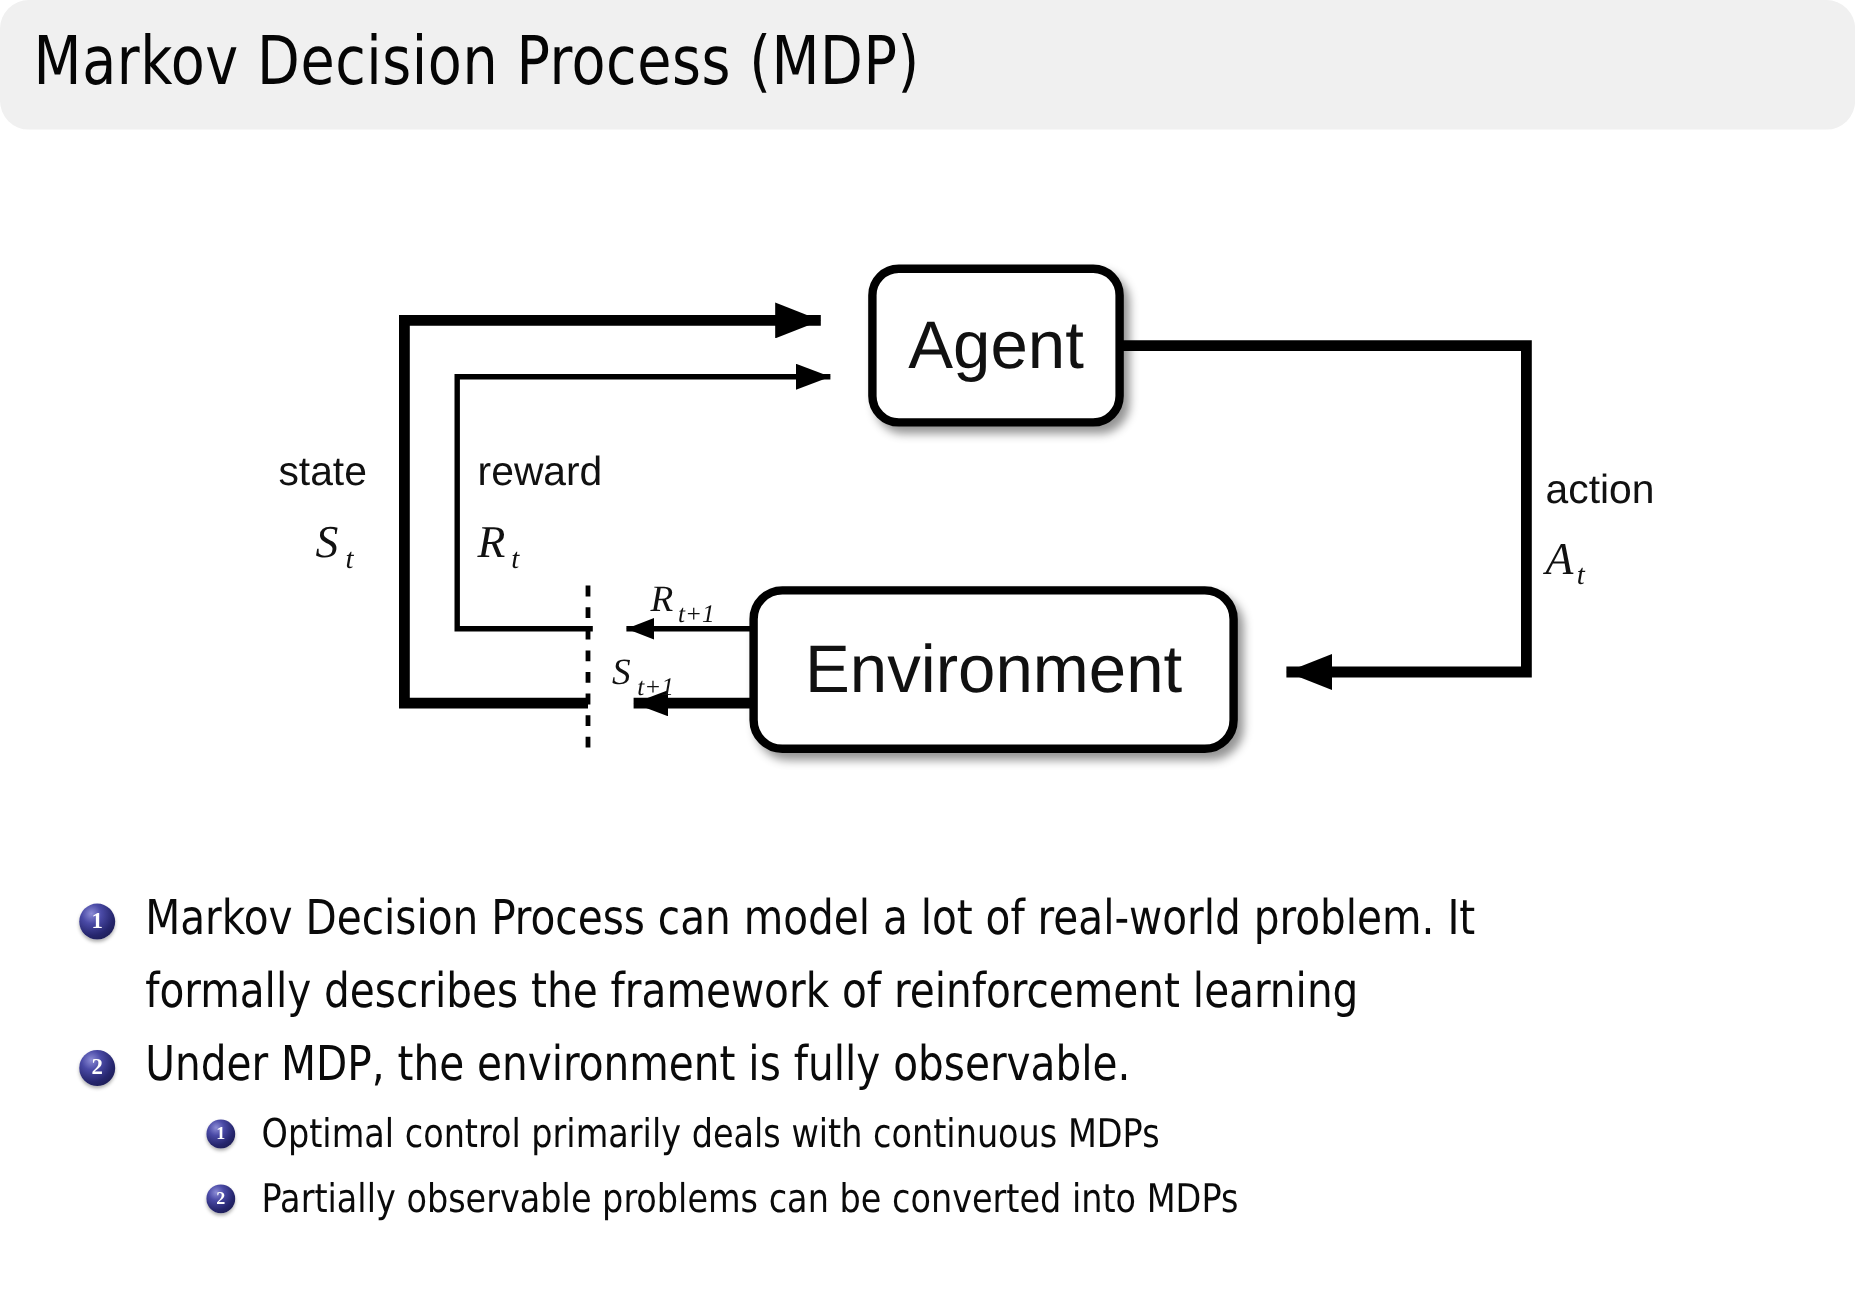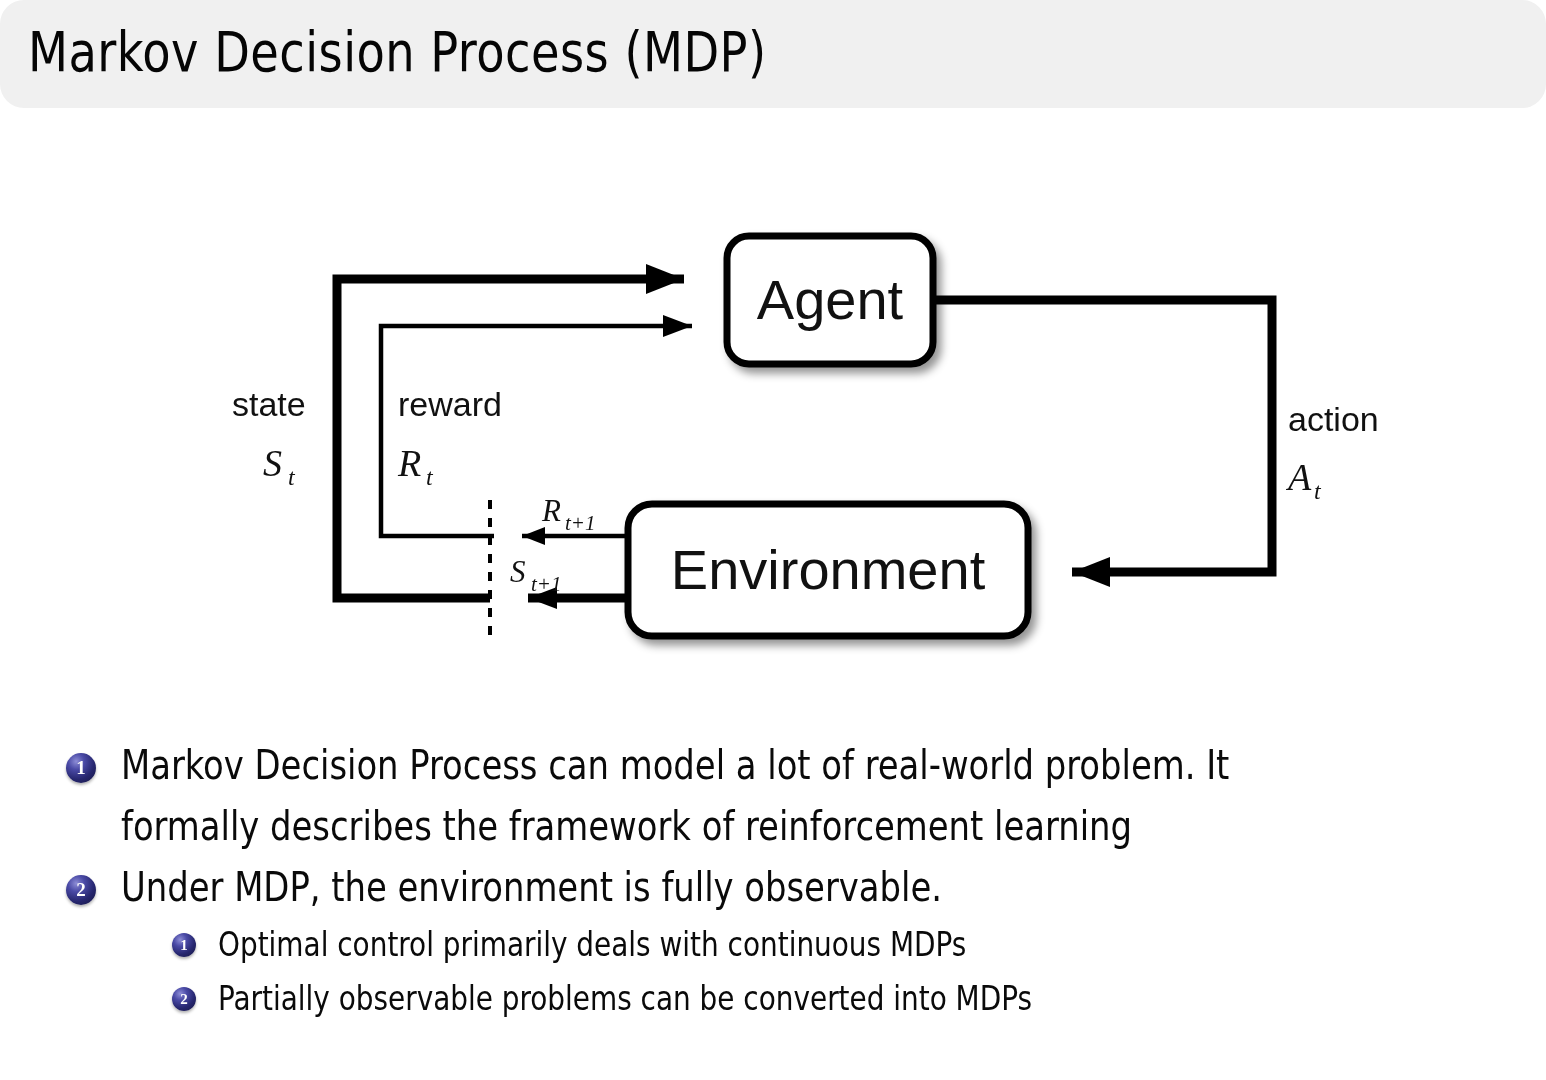--- a/index.html
+++ b/index.html
@@ -38,21 +38,21 @@
     color: #050505;
     white-space: nowrap;
     transform: scaleX(0.92);
     transform-origin: left center;
   }
 
   
   #diagram {
     position: absolute;
     left: 0;
-    top: 104px;
+    top: 92px;
     width: 1272px;
     height: 610px;
   }
   #diagram svg {
     display: block;
   }
 
   .node-box-label {
     font-family: "Liberation Sans", sans-serif;
     font-size: 56px;

